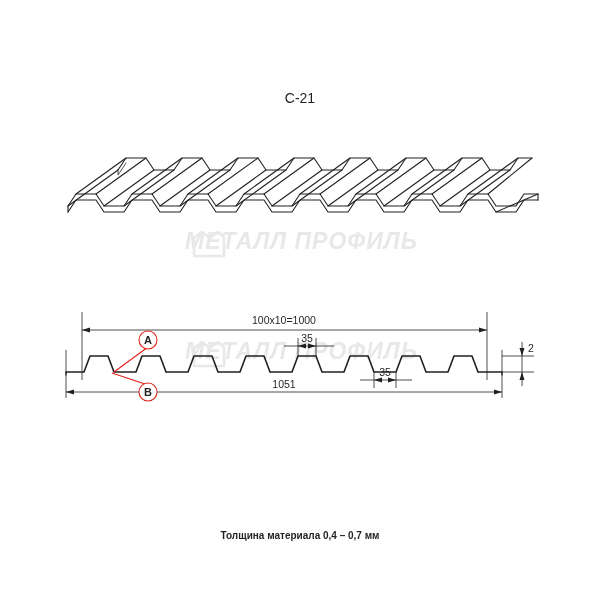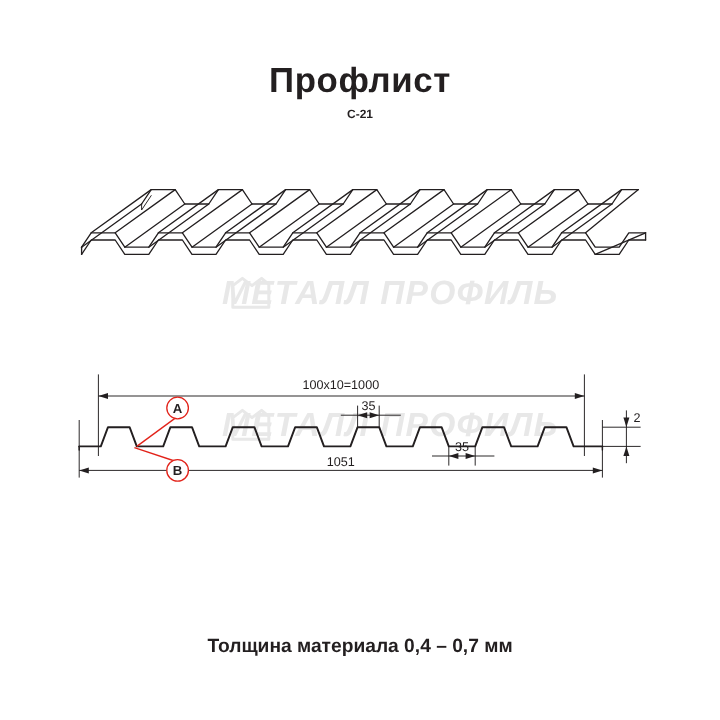--- a/index.html
+++ b/index.html
@@ -30,31 +30,31 @@
     font-weight: bold;
     letter-spacing: 0.5px;
     color: #231f20;
   }
   .subtitle {
     position: absolute;
     top: 90px;
     left: 0;
     width: 600px;
     text-align: center;
-    font-size: 10px;
-    font-weight: bold;
+    font-size: 14px;
+    font-weight: normal;
     color: #231f20;
   }
   .footer-note {
     position: absolute;
     top: 530px;
     left: 0;
     width: 600px;
     text-align: center;
-    font-size: 16px;
+    font-size: 10px;
     font-weight: bold;
     color: #231f20;
   }
   .iso-wrap {
     position: absolute;
     left: 60px;
     top: 128px;
     width: 480px;
     height: 115px;
   }
@@ -64,21 +64,21 @@
     top: 300px;
     width: 490px;
     height: 120px;
   }
   .watermark {
     position: absolute;
     pointer-events: none;
     color: #e8e8e8;
     font-weight: bold;
     font-style: italic;
-    font-size: 28px;
+    font-size: 23px;
     letter-spacing: 1px;
     white-space: nowrap;
     user-select: none;
   }
   .wm1 {
     left: 185px;
     top: 228px;
   }
   .wm2 {
     left: 185px;
@@ -95,21 +95,20 @@
   text {
     font-family: "Liberation Sans", sans-serif;
     fill: #231f20;
   }
 </style>
 </head>
 <body>
 
 <div class="page">
 
-  <div class="title">Профлист</div>
   <div class="subtitle">С-21</div>
 
   <div class="iso-wrap">
     <svg width="480" height="115" viewBox="0 0 480 115">
       <g fill="none" stroke="#231f20" stroke-width="1.1" stroke-linejoin="round" stroke-linecap="round">
 
         <path d="M58 42 L66 30 L86 30 L94 42 L114 42 L122 30 L142 30 L150 42 L170 42 L178 30 L198 30 L206 42 L226 42 L234 30 L254 30 L262 42 L282 42 L290 30 L310 30 L318 42 L338 42 L346 30 L366 30 L374 42 L394 42 L402 30 L422 30 L430 42 L450 42 L458 30 L472 30"></path>
 
         <path d="M8 78 L16 66 L36 66 L44 78 L64 78 L72 66 L92 66 L100 78 L120 78 L128 66 L148 66 L156 78 L176 78 L184 66 L204 66 L212 78 L232 78 L240 66 L260 66 L268 78 L288 78 L296 66 L316 66 L324 78 L344 78 L352 66 L372 66 L380 78 L400 78 L408 66 L428 66 L436 78 L456 78 L464 66 L478 66"></path>
 

